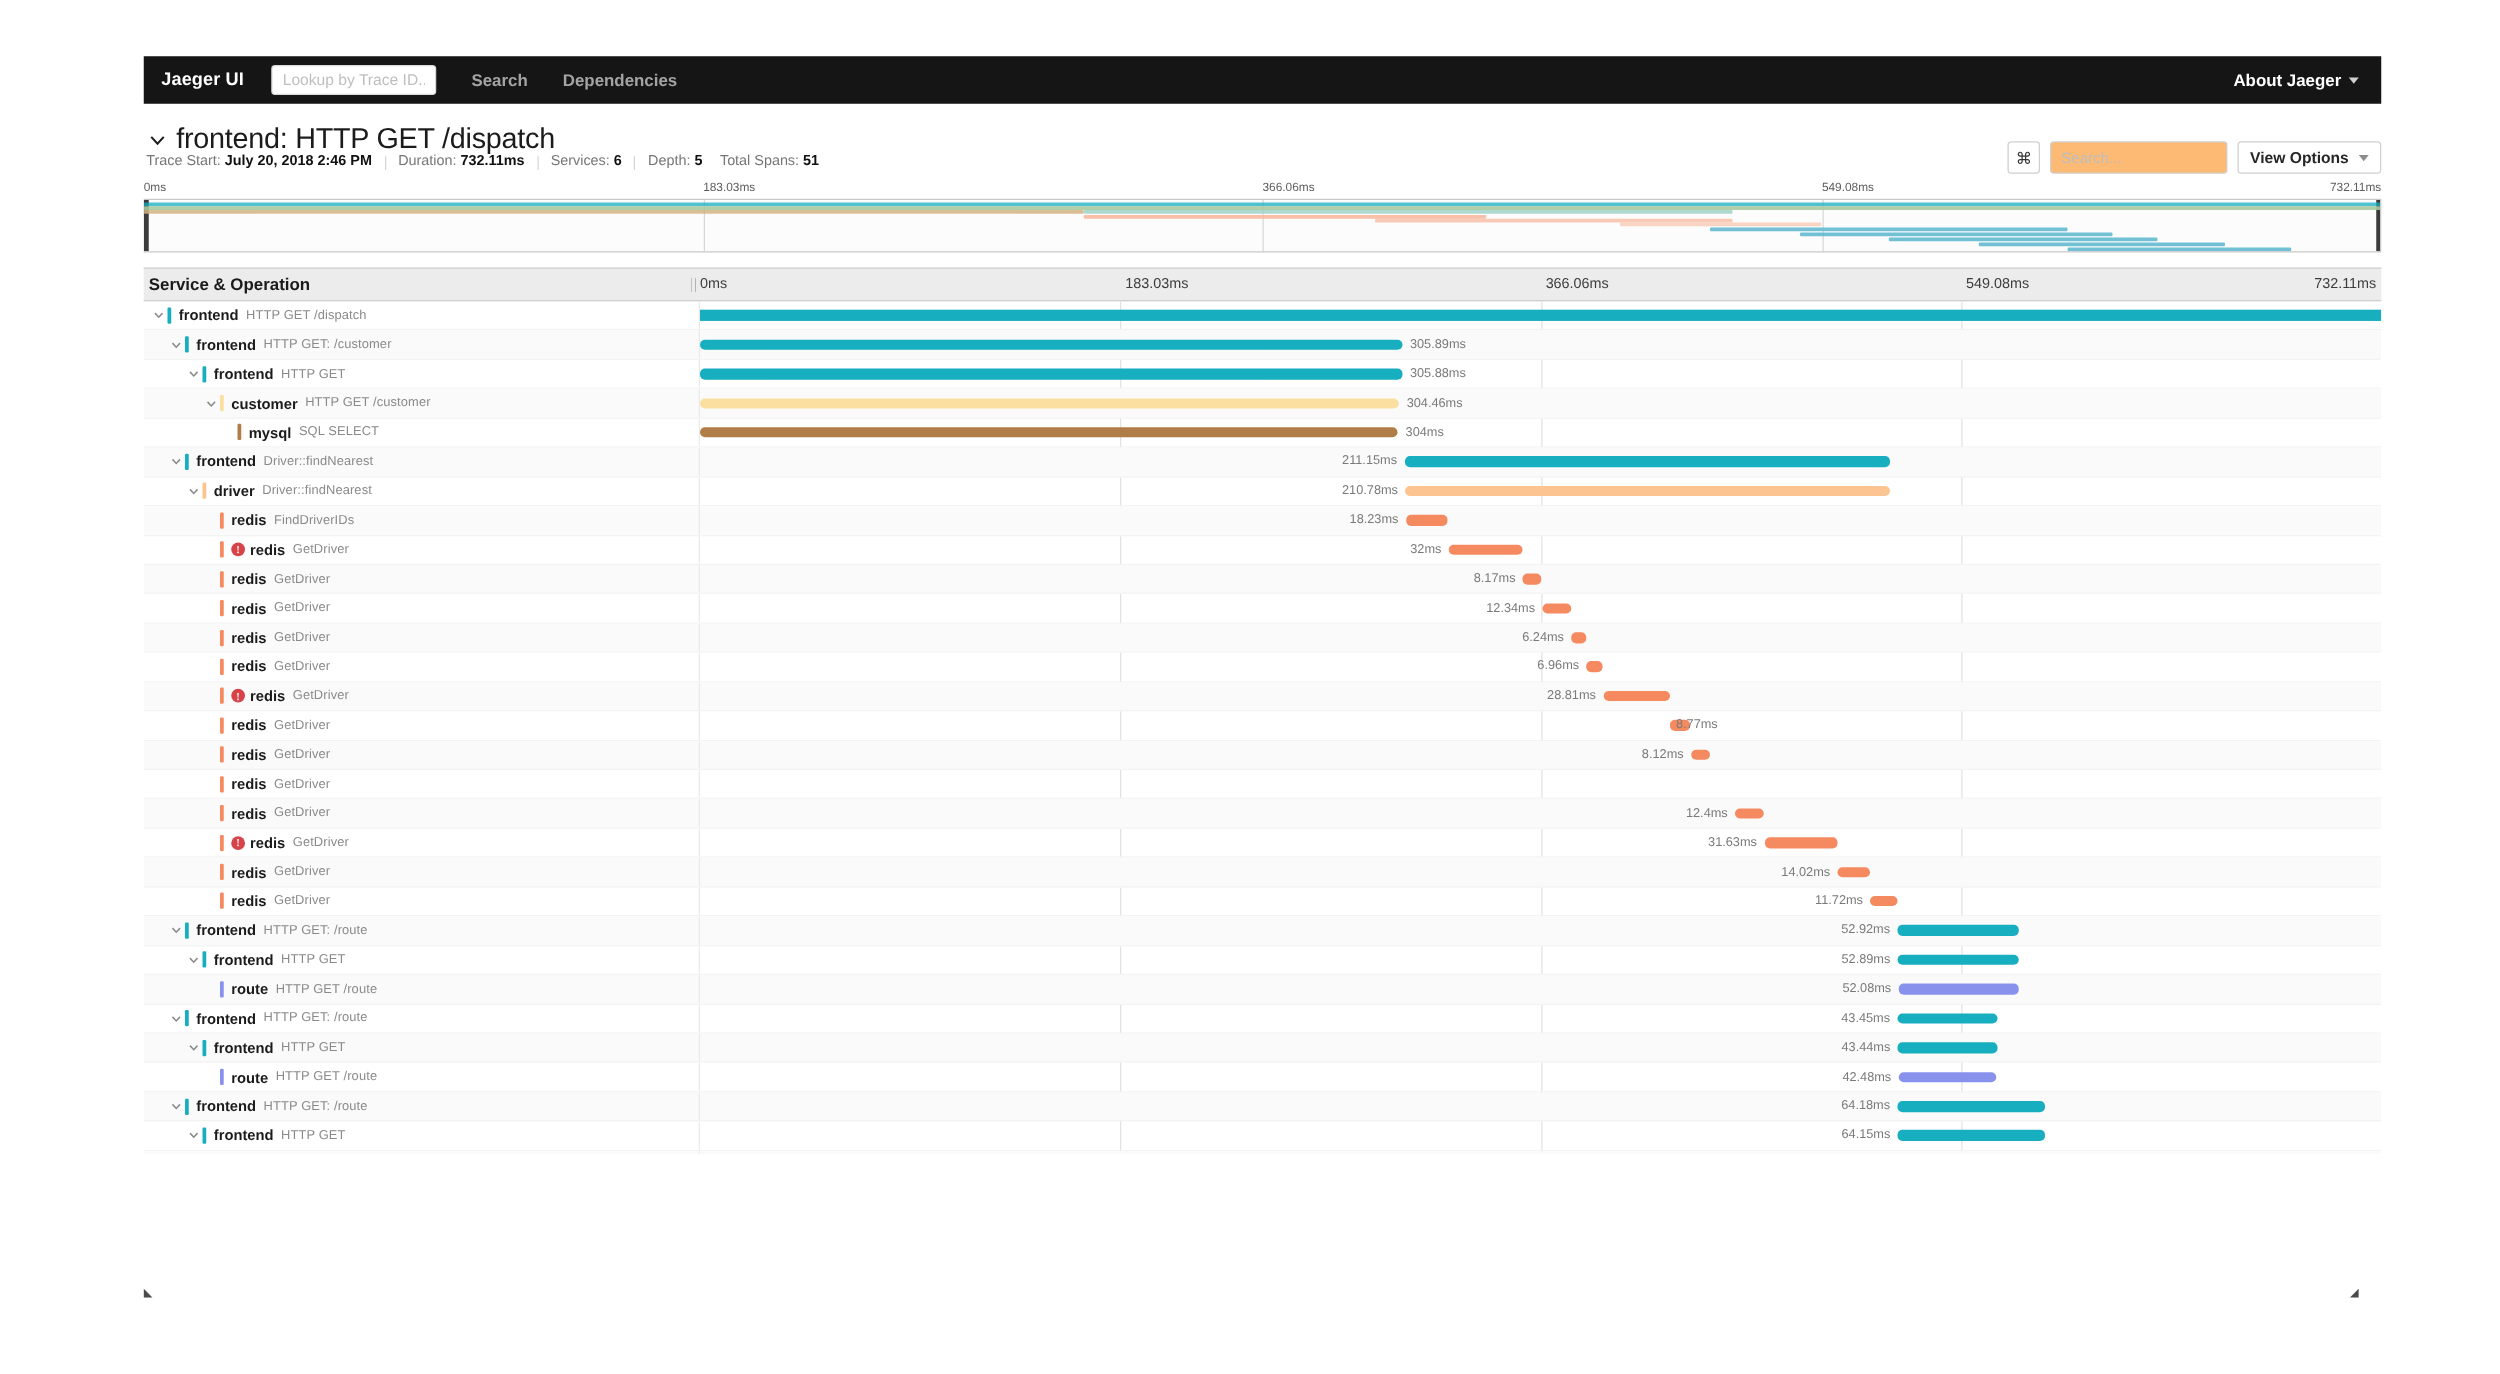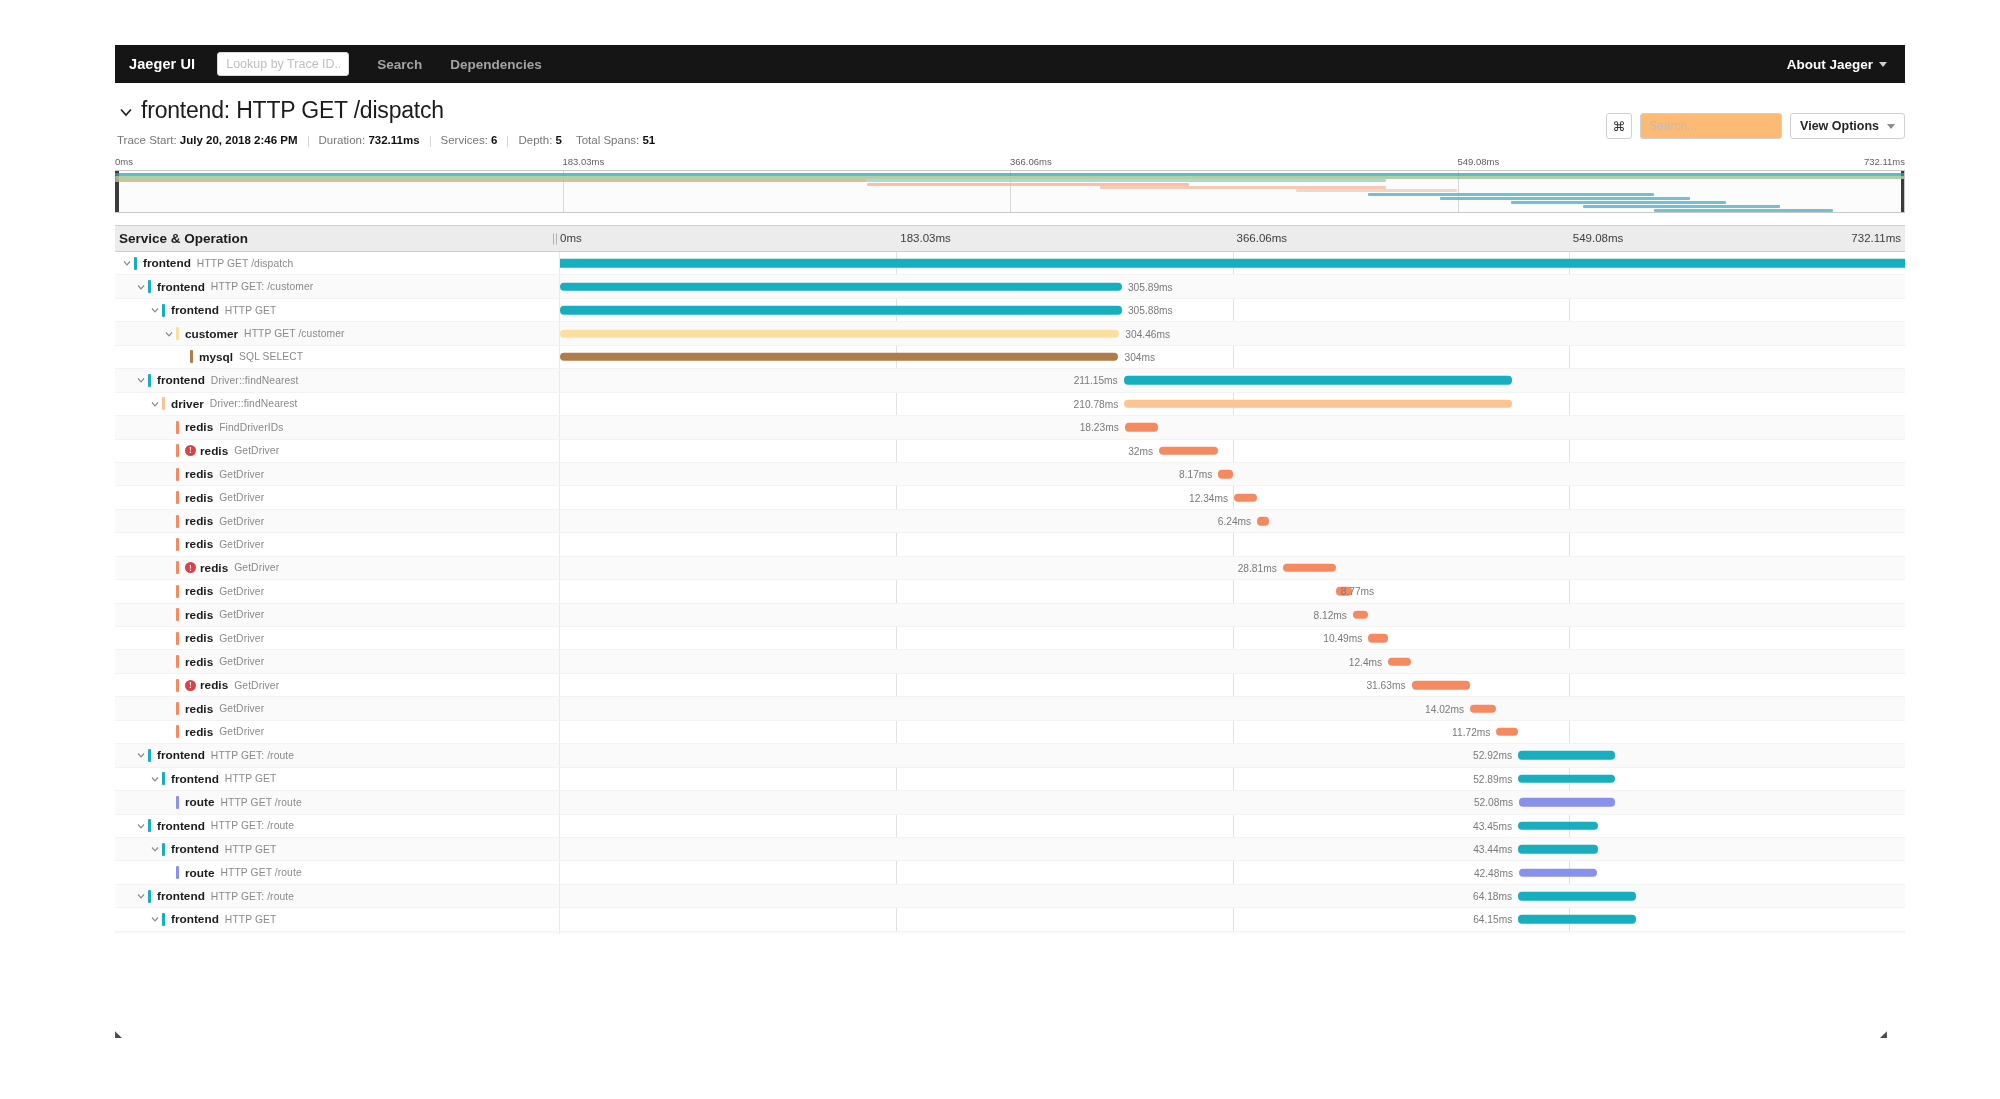--- a/index.html
+++ b/index.html
@@ -37,21 +37,21 @@
   
   .trace-head { padding: 13px 0 0 0; position: relative; }
   .th-row { display: flex; align-items: flex-start; }
   .th-chev {
     width: 22px; height: 22px; margin-right: 4px; margin-top: 5px;
     display: flex; align-items: center; justify-content: center; cursor: pointer;
   }
   .th-chev svg { display: block; }
   .th-title { font-size: 23px; font-weight: 400; color: #1b1b1b; letter-spacing: -.2px;
     line-height: 1; padding-top: 3px; }
-  .th-meta { margin-top: 11px; margin-left: 2px; font-size: 11.5px; color: #767676;
+  .th-meta { margin-left: 2px; font-size: 11.5px; color: #767676;
     display: flex; align-items: center; white-space: nowrap; }
   .th-meta b { color: #111; font-weight: 700; }
   .th-meta .k { color: #767676; }
   .th-sep { display: inline-block; width: 1px; height: 11px; background: #d6d6d6;
     margin: 0 10px; position: relative; top: 1px; }
   .th-gap { display: inline-block; width: 14px; }
 
   .th-controls { position: absolute; right: 0; top: 30px; display: flex; align-items: center; gap: 8px; }
   .btn-sq {
     width: 26px; height: 26px; border: 1px solid #d0d0d0; border-radius: 3px;
@@ -435,20 +435,24 @@
         <div class="row-left" style="padding-left: 46px;">
           <div class="chev blank">
             <svg width="10" height="10" viewBox="0 0 10 10">
               <path d="M2 3.5 L5 6.8 L8 3.5" fill="none" stroke="#8a8a8a" stroke-width="1.2"></path>
             </svg>
           </div>
           <div class="accent" style="background: rgb(245, 137, 96);"></div>
           <span class="svc">redis</span>
           <span class="op">GetDriver</span>
         </div>
+        <div class="row-right">
+          <div class="bar" style="left: 52.738%; width: 0.950677%; background: rgb(245, 137, 96);"></div>
+          <div class="dur" style="left: 52.738%; transform: translate(calc(-100% - 6px), -50%);">6.96ms</div>
+        </div>
       </div>
       <div class="row tint">
         <div class="row-left" style="padding-left: 46px;">
           <div class="chev blank">
             <svg width="10" height="10" viewBox="0 0 10 10">
               <path d="M2 3.5 L5 6.8 L8 3.5" fill="none" stroke="#8a8a8a" stroke-width="1.2"></path>
             </svg>
           </div>
           <div class="accent" style="background: rgb(245, 137, 96);"></div>
           <div class="err-icon">!</div>
@@ -495,24 +499,20 @@
       <div class="row">
         <div class="row-left" style="padding-left: 46px;">
           <div class="chev blank">
             <svg width="10" height="10" viewBox="0 0 10 10">
               <path d="M2 3.5 L5 6.8 L8 3.5" fill="none" stroke="#8a8a8a" stroke-width="1.2"></path>
             </svg>
           </div>
           <div class="accent" style="background: rgb(245, 137, 96);"></div>
           <span class="svc">redis</span>
           <span class="op">GetDriver</span>
-        </div>
-        <div class="row-right">
-          <div class="bar" style="left: 60.1003%; width: 1.43284%; background: rgb(245, 137, 96);"></div>
-          <div class="dur" style="left: 60.1003%; transform: translate(calc(-100% - 6px), -50%);">10.49ms</div>
         </div>
       </div>
       <div class="row tint">
         <div class="row-left" style="padding-left: 46px;">
           <div class="chev blank">
             <svg width="10" height="10" viewBox="0 0 10 10">
               <path d="M2 3.5 L5 6.8 L8 3.5" fill="none" stroke="#8a8a8a" stroke-width="1.2"></path>
             </svg>
           </div>
           <div class="accent" style="background: rgb(245, 137, 96);"></div>

